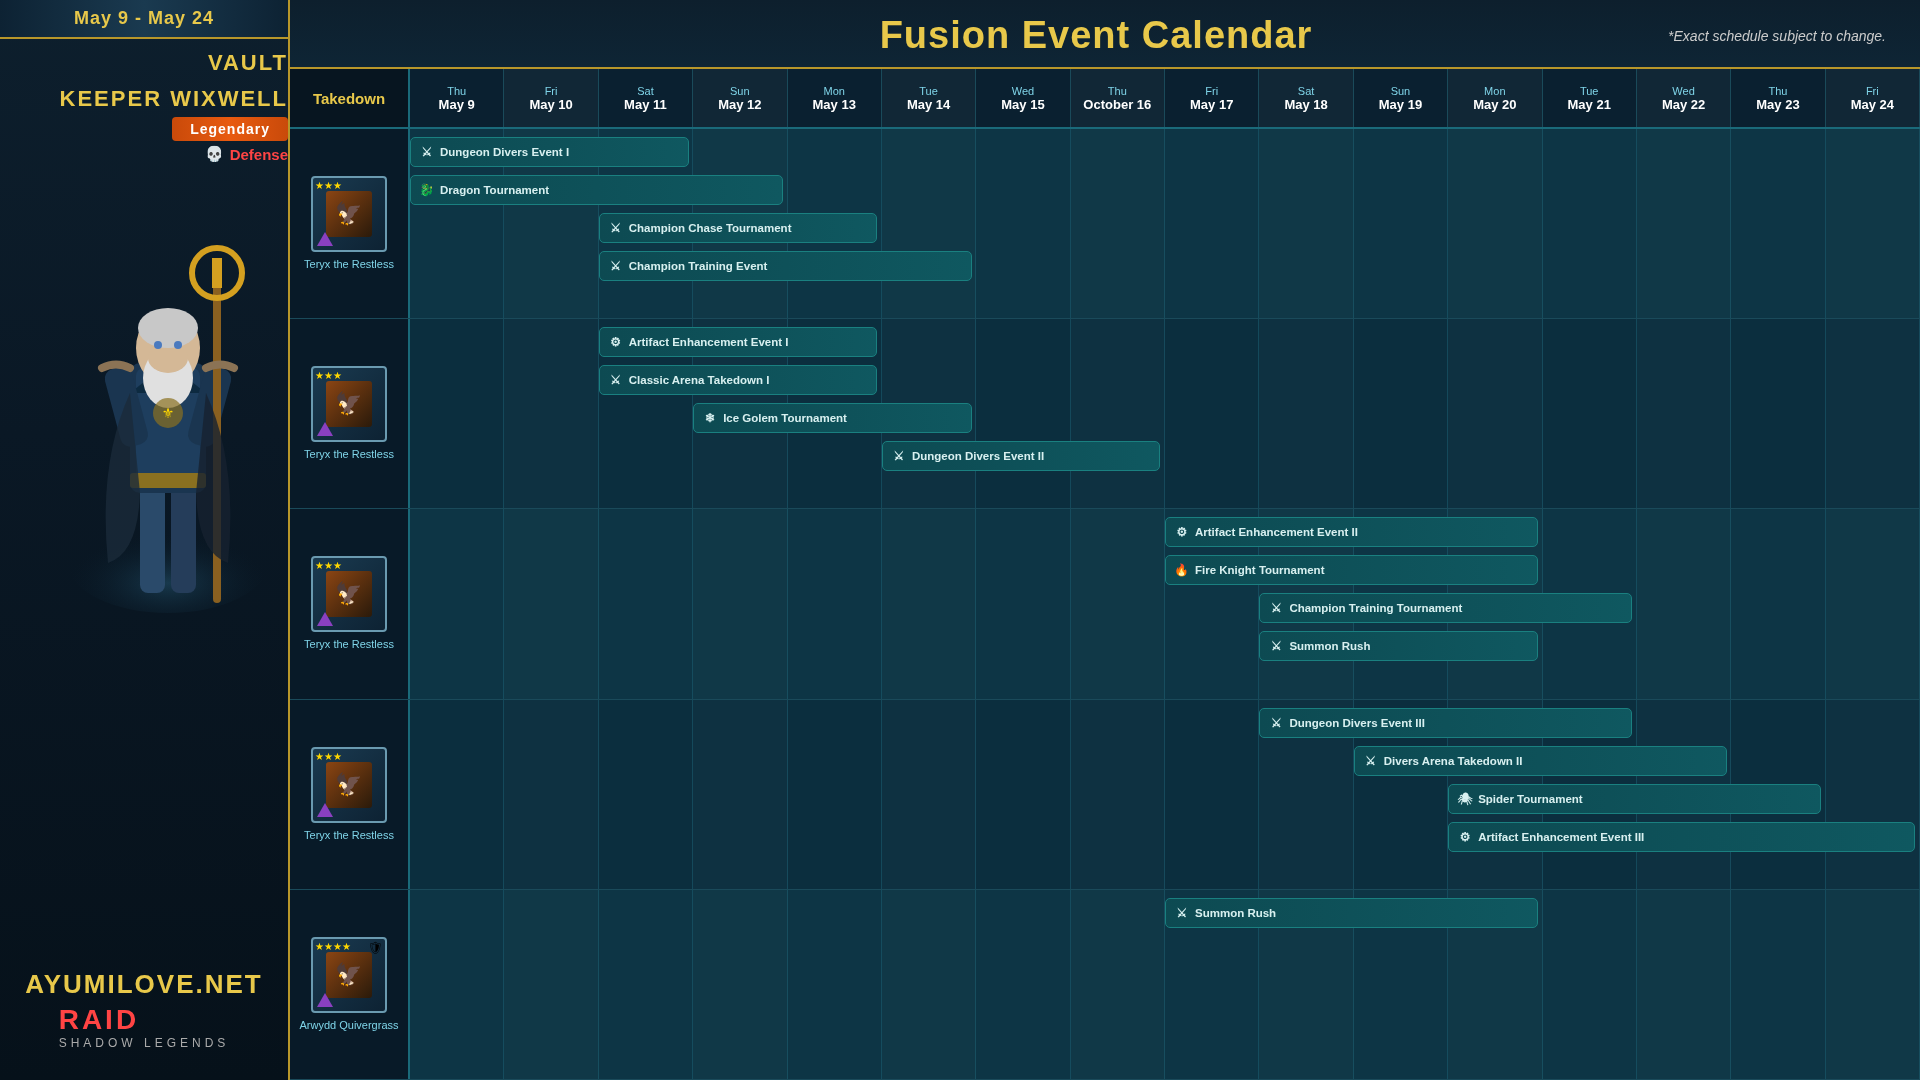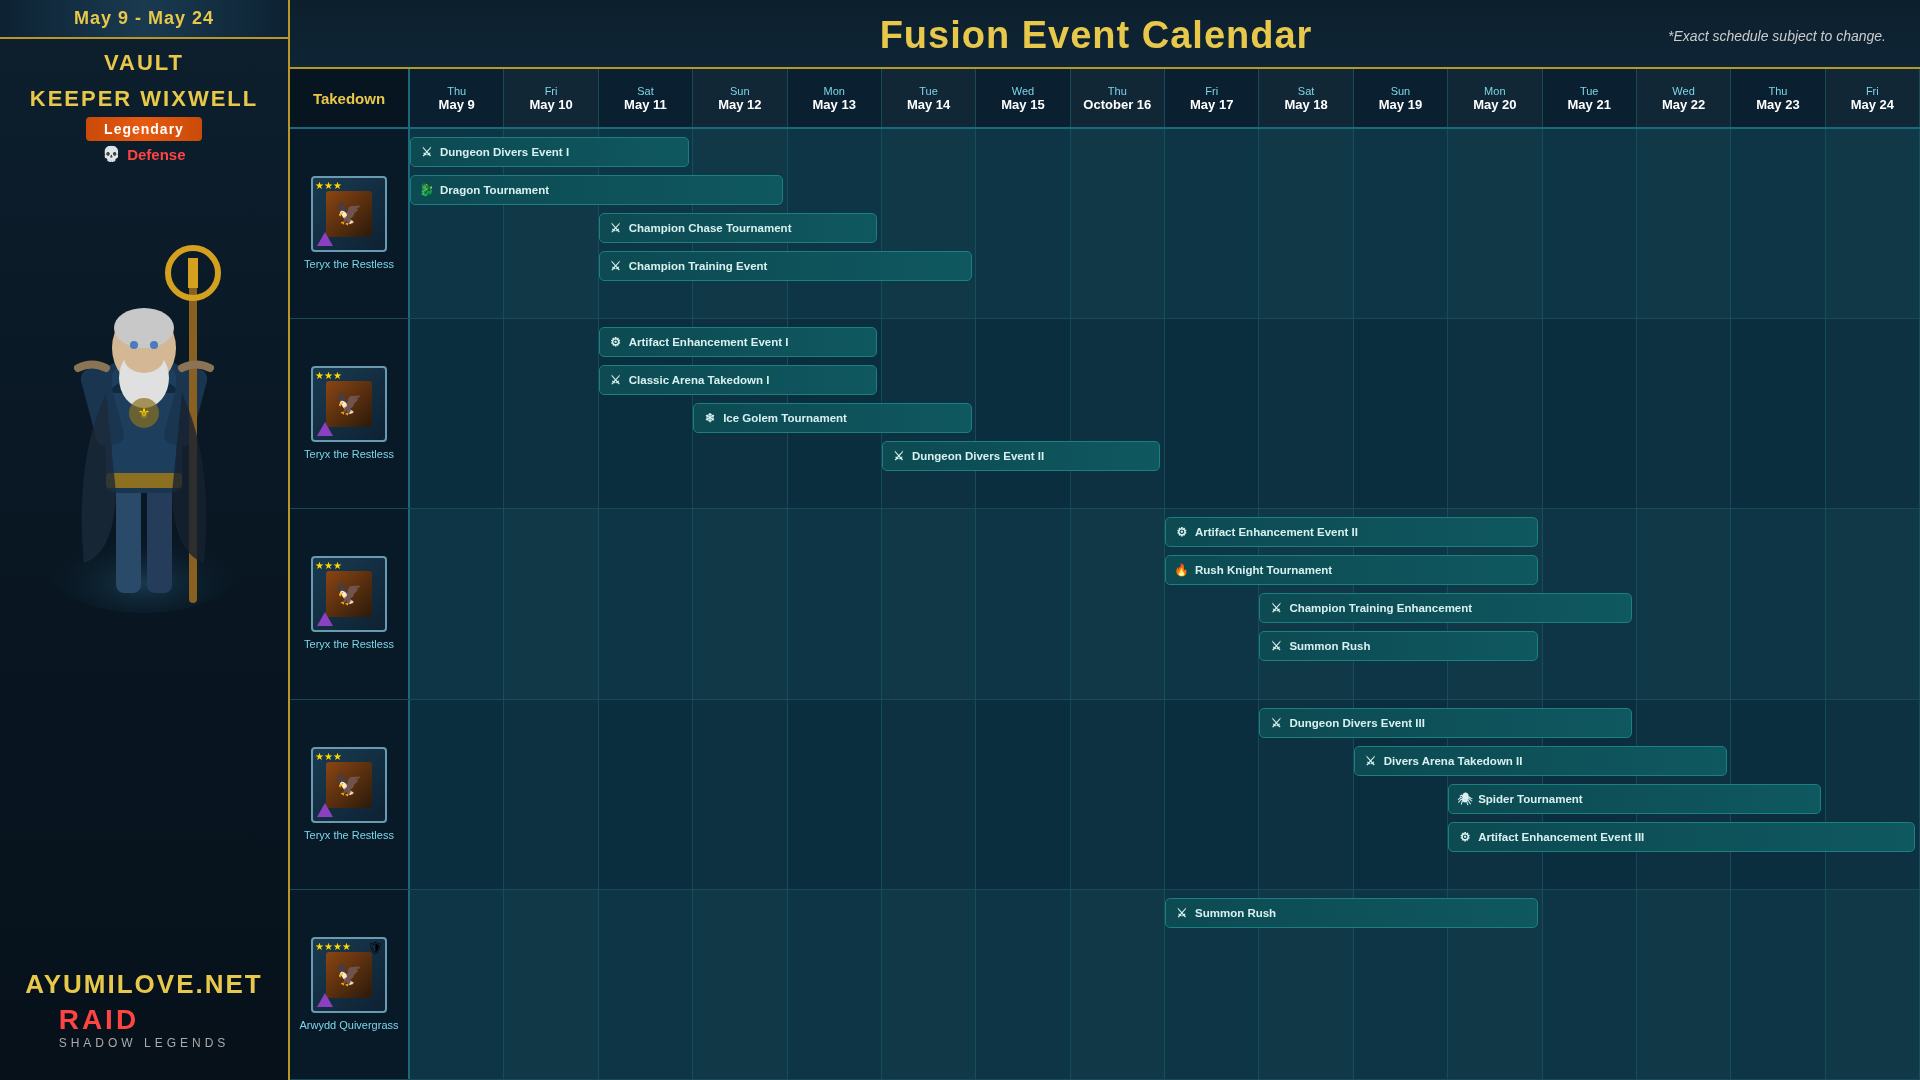--- a/index.html
+++ b/index.html
@@ -41,21 +41,21 @@
       font-size: 18px;
       font-weight: bold;
       letter-spacing: 1px;
     }
 
     #champion-portrait {
       width: 100%;
       flex: 1;
       display: flex;
       flex-direction: column;
-      align-items: center;
+      align-items: flex-end;
       position: relative;
     }
 
     .champion-title {
       color: #e8c84a;
       font-size: 22px;
       font-weight: 900;
       text-align: center;
       text-transform: uppercase;
       line-height: 1.1;
@@ -625,25 +625,25 @@
                 <div class="gl"></div>
                 <div class="gl"></div>
                 <div class="gl"></div>
               </div>
               <div class="ev" style="left: 50%; width: 24.7%; top: 8px;">
                 <span class="ev-icon">⚙</span>
                 <span>Artifact Enhancement Event II</span>
               </div>
               <div class="ev" style="left: 50%; width: 24.7%; top: 46px;">
                 <span class="ev-icon">🔥</span>
-                <span>Rush Knight Tournament</span>
+                <span>Fire Knight Tournament</span>
               </div>
               <div class="ev" style="left: 56.25%; width: 24.7%; top: 84px;">
                 <span class="ev-icon">⚔</span>
-                <span>Champion Training Enhancement</span>
+                <span>Champion Training Tournament</span>
               </div>
               <div class="ev" style="left: 56.25%; width: 18.45%; top: 122px;">
                 <span class="ev-icon">⚔</span>
                 <span>Summon Rush</span>
               </div>
             </div>
           </div>
           <div class="data-row">
             <div class="champion-col">
               <div class="champion-thumb">

